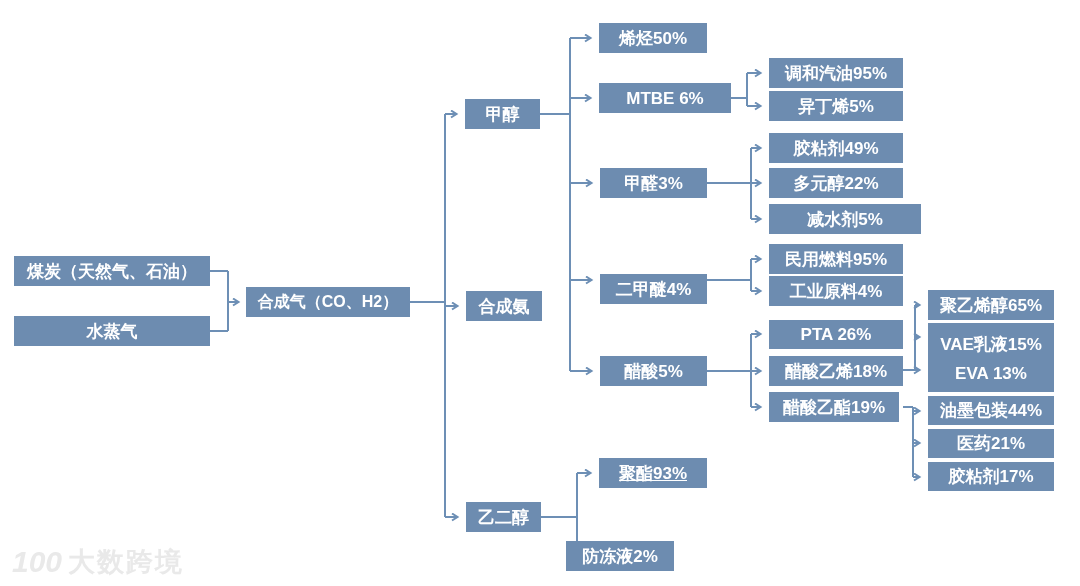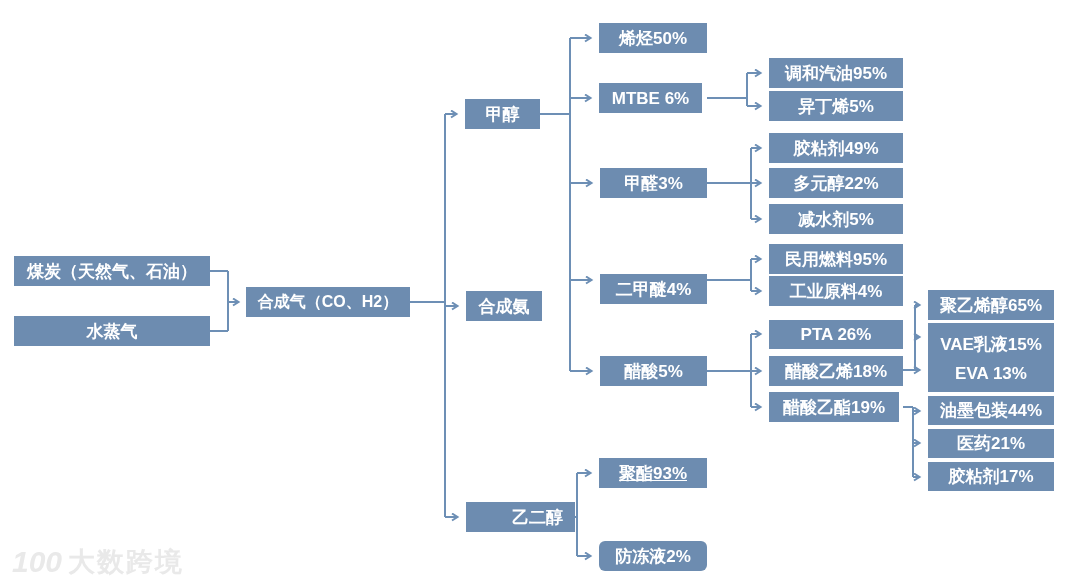--- a/index.html
+++ b/index.html
@@ -99,48 +99,48 @@
     <path d="M577,556 H590" marker-end="url(#arw)"></path>
   </g>
 </svg>
 
 <div class="node" style="left:14px;top:256px;width:196px;height:30px;">煤炭（天然气、石油）</div>
 <div class="node" style="left:14px;top:316px;width:196px;height:30px;">水蒸气</div>
 <div class="node small-font" style="left:246px;top:287px;width:164px;height:30px;">合成气（CO、H2）</div>
 
 <div class="node" style="left:465px;top:99px;width:75px;height:30px;">甲醇</div>
 <div class="node" style="left:466px;top:291px;width:76px;height:30px;">合成氨</div>
-<div class="node" style="left:466px;top:502px;width:75px;height:30px;padding-left:34px;">乙二醇</div>
+<div class="node" style="left:466px;top:502px;width:75px;height:30px;">乙二醇</div>
 
 <div class="node" style="left:599px;top:23px;width:108px;height:30px;">烯烃50%</div>
-<div class="node" style="left:599px;top:83px;width:103px;height:30px;">MTBE 6%</div>
+<div class="node" style="left:599px;top:83px;width:132px;height:30px;">MTBE 6%</div>
 <div class="node" style="left:600px;top:168px;width:107px;height:30px;">甲醛3%</div>
 <div class="node" style="left:600px;top:274px;width:107px;height:30px;">二甲醚4%</div>
 <div class="node" style="left:600px;top:356px;width:107px;height:30px;">醋酸5%</div>
 
 <div class="node" style="left:769px;top:58px;width:134px;height:30px;">调和汽油95%</div>
 <div class="node" style="left:769px;top:91px;width:134px;height:30px;">异丁烯5%</div>
 
 <div class="node" style="left:769px;top:133px;width:134px;height:30px;">胶粘剂49%</div>
 <div class="node" style="left:769px;top:168px;width:134px;height:30px;">多元醇22%</div>
-<div class="node" style="left:769px;top:204px;width:134px;height:30px;">减水剂5%</div>
+<div class="node" style="left:769px;top:204px;width:152px;height:30px;">减水剂5%</div>
 
 <div class="node" style="left:769px;top:244px;width:134px;height:30px;">民用燃料95%</div>
 <div class="node" style="left:769px;top:276px;width:134px;height:30px;">工业原料4%</div>
 
 <div class="node" style="left:769px;top:320px;width:134px;height:29px;">PTA 26%</div>
 <div class="node" style="left:769px;top:356px;width:134px;height:30px;">醋酸乙烯18%</div>
 <div class="node" style="left:769px;top:392px;width:130px;height:30px;">醋酸乙酯19%</div>
 
 <div class="node" style="left:928px;top:290px;width:126px;height:30px;">聚乙烯醇65%</div>
 <div class="node" style="left:928px;top:323px;width:126px;height:43px;">VAE乳液15%</div>
 <div class="node" style="left:928px;top:355px;width:126px;height:37px;">EVA 13%</div>
 <div class="node" style="left:928px;top:396px;width:126px;height:29px;">油墨包装44%</div>
 <div class="node" style="left:928px;top:429px;width:126px;height:29px;">医药21%</div>
 <div class="node" style="left:928px;top:462px;width:126px;height:29px;">胶粘剂17%</div>
 
 <div class="node" style="left:599px;top:458px;width:108px;height:30px;text-decoration:underline;">聚酯93%</div>
-<div class="node" style="left:599px;top:541px;width:108px;height:30px;border-radius:6px;">防冻液2%</div>
+<div class="node" style="left:566px;top:541px;width:108px;height:30px;">防冻液2%</div>
 
 <div class="watermark">
   <span class="mark">100</span>
   <span class="wm-text">大数跨境</span>
 </div>
 
 </body></html>

